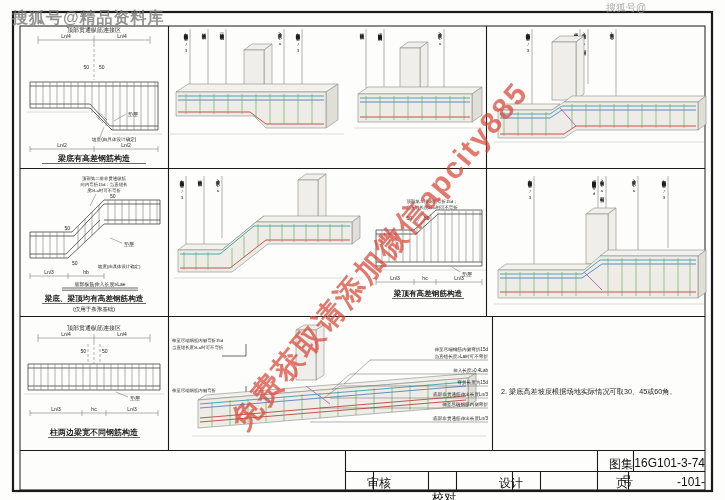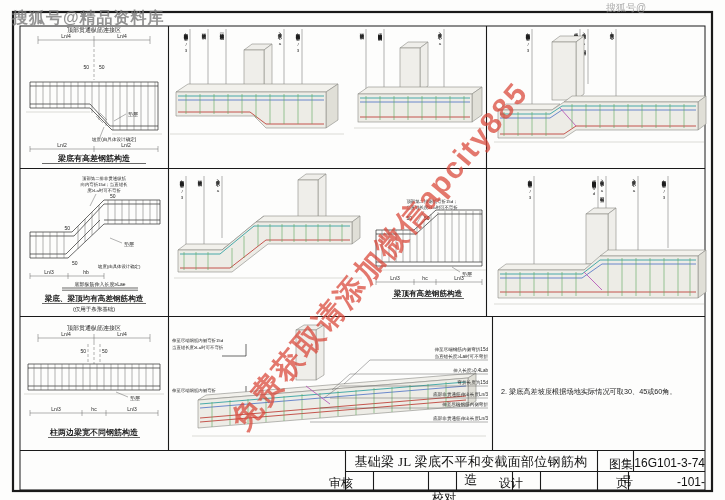--- a/index.html
+++ b/index.html
@@ -272,21 +272,20 @@
       <text class="t46 end" x="488" y="396">底部非贯通筋伸出长度Ln/3</text>
       <text class="t46 end" x="488" y="406">伸至尽端钢筋内侧弯折</text>
       <text class="t46 end" x="488" y="420">底部非贯通筋伸出长度Ln/3</text>
     </g>
   </svg>
 
   <div class="notes">
     <div class="n1 n2"><span>2. 梁底高差坡度根据场地实际情况可取30、45或60角。</span></div>
   </div>
 
-  <div class="tb tb-title">基础梁 JL 梁底不平和变截面部位钢筋构造</div>
   <div class="tb tb-s" style="left:598px;top:456px;width:35px">图集号</div>
   <div class="tb tb-s" style="left:634px;top:456px;width:71px">16G101-3-74</div>
-  <div class="tb tb-s" style="left:326px;top:475px;width:27px">审核</div>
+  <div class="tb tb-s" style="left:364px;top:475px;width:27px">审核</div>
   <div class="tb tb-s" style="left:429px;top:490px;width:27px">校对</div>
   <div class="tb tb-s" style="left:496px;top:475px;width:27px">设计</div>
   <div class="tb tb-s" style="left:598px;top:475px;width:30px">页</div>
   <div class="tb tb-s" style="left:629px;top:475px;width:76px">-101-</div>
 </div>
 
 </body></html>

